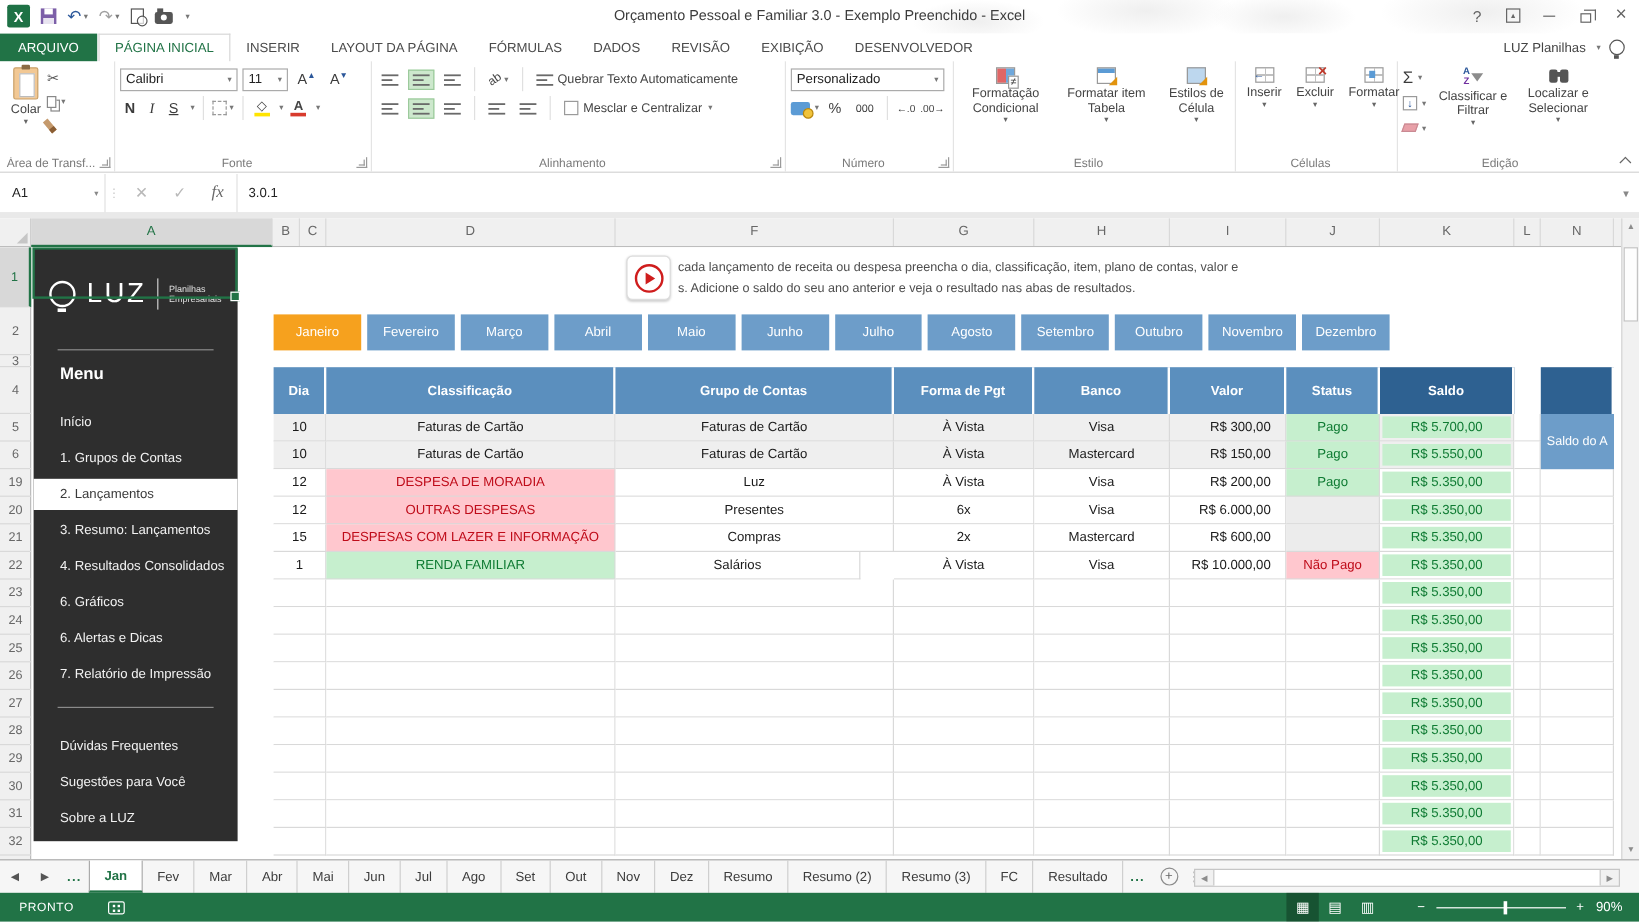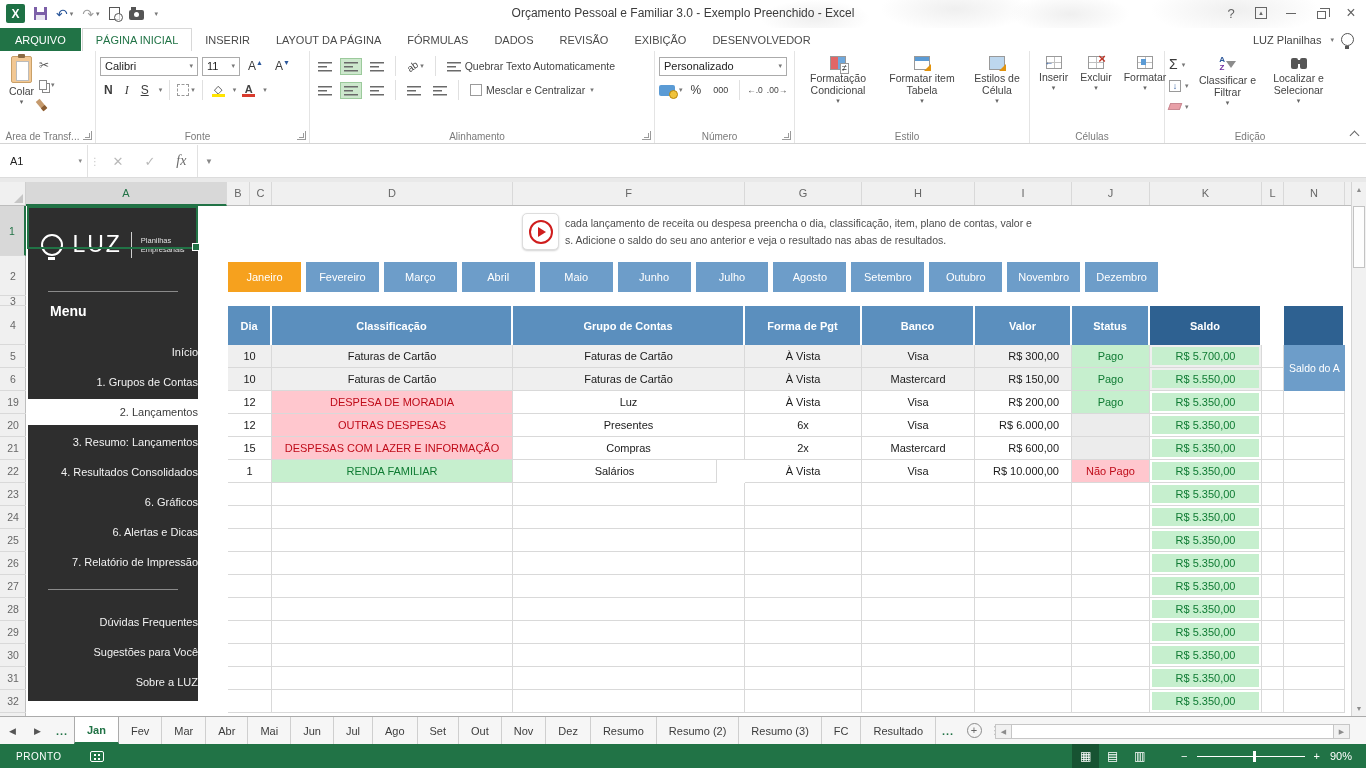--- a/index.html
+++ b/index.html
@@ -121,21 +121,21 @@
 
   .sidebar { position:absolute; left:28px; top:1px; width:170px; height:494px; background:#2e2e2e; color:#f0f0f0; z-index:2; }
   .sb-logo { position:absolute; top:24px; left:0; right:0; display:flex; align-items:center; justify-content:center; gap:9px; }
   .sb-bulb { width:22px; height:22px; border:2.5px solid #fff; border-radius:50%; position:relative; }
   .sb-bulb::after { content:""; position:absolute; left:5px; bottom:-6px; width:7px; height:3px; background:#fff; }
   .sb-brand { font-size:23px; letter-spacing:2px; color:#fff; }
   .sb-vr { width:1px; height:26px; background:#cfcfcf; }
   .sb-sub { font-size:7.5px; line-height:9px; color:#e0e0e0; }
   .sb-div { position:absolute; left:20px; right:20px; height:1px; background:#8a8a8a; }
   .sb-menu-title { position:absolute; top:96px; left:22px; font-size:14px; font-weight:bold; color:#fff; }
-  .sb-item { position:absolute; left:0; right:0; height:26px; line-height:26px; padding-left:22px; font-size:11px; color:#f2f2f2; white-space:nowrap; overflow:hidden;text-align:right; }
+  .sb-item { position:absolute; left:0; right:0; height:26px; line-height:26px; padding-left:22px; font-size:11px; color:#f2f2f2; white-space:nowrap; overflow:hidden; }
   .sb-item.active { background:#fff; color:#3a3a3a; }
 
   .a1sel { position:absolute; left:27px; top:0; width:171px; height:43px; border:2px solid #217346; z-index:3; }
   .a1sel::after { content:""; position:absolute; right:-4px; bottom:-4px; width:6px; height:6px; background:#217346; border:1px solid #fff; }
 
   .sheet-title { position:absolute; left:240px; top:16px; font-size:20px; color:#404040; white-space:nowrap; }
   .playbox { position:absolute; left:522px; top:7px; width:37px; height:37px; background:#fff; border:1px solid #ddd; border-radius:5px; box-shadow:0 1px 2px rgba(0,0,0,.18); display:flex; align-items:center; justify-content:center; z-index:2; }
   .playring { width:24px; height:24px; border:2.5px solid #cf1d1d; border-radius:50%; display:flex; align-items:center; justify-content:center; }
   .playtri { width:0; height:0; border-left:8px solid #cf1d1d; border-top:5px solid transparent; border-bottom:5px solid transparent; margin-left:2px; }
   .info { position:absolute; left:565px; top:9px; width:610px; font-size:10.5px; color:#4d4d4d; line-height:17px; white-space:nowrap; }
@@ -458,20 +458,21 @@
   <div class="namebox">
       <span>A1</span>
       <span class="nb-caret">▾</span>
     </div>
   <div class="fb-dots">⋮</div>
   <div class="fbbtns">
     <span class="fb-x">✕</span>
     <span class="fb-ok">✓</span>
     <span class="fb-fx">fx</span>
   </div>
+  <div class="fbval">3.0.1</div>
   <div class="fb-expand">▼</div>
 </div>
 <div class="fbgap"></div>
 
 <div class="colheaders" id="colheaders">
   <div class="corner"></div>
 <div class="colh sel" style="left: 26px; width: 201px;">A</div>
     <div class="colh" style="left: 227px; width: 23px;">B</div>
     <div class="colh" style="left: 250px; width: 22px;">C</div>
     <div class="colh" style="left: 272px; width: 241px;">D</div>

